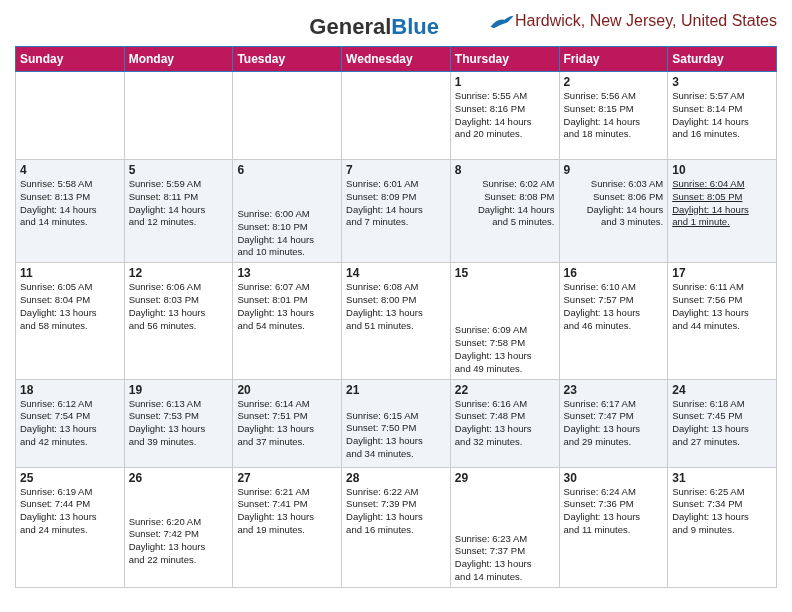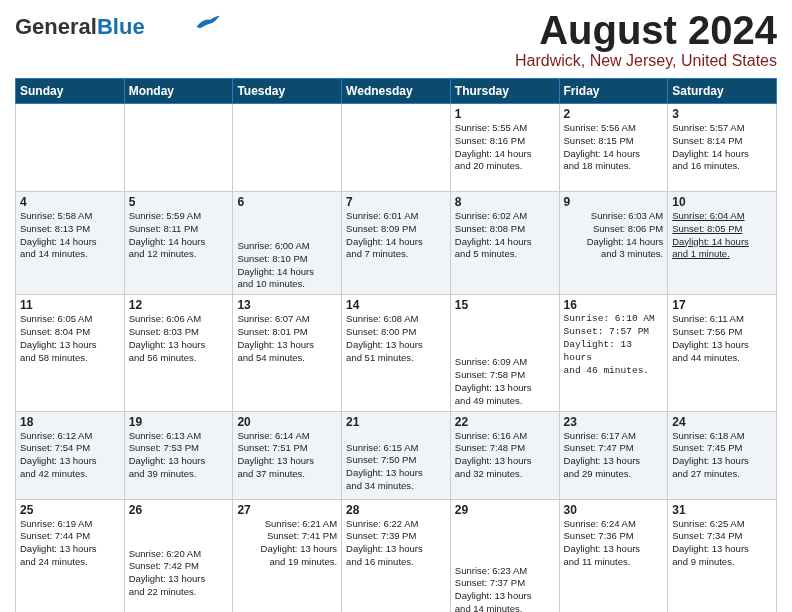--- a/index.html
+++ b/index.html
@@ -5,21 +5,21 @@
     * { box-sizing: border-box; margin: 0; padding: 0; }
     body {
       font-family: Arial, sans-serif;
       background: #fff;
       width: 792px;
       min-height: 612px;
       padding: 10px 15px;
     }
     .header-area {
       display: flex;
-      justify-content: space-between;
+      justify-content: flex-end;
       align-items: flex-start;
       margin-bottom: 8px;
     }
     .logo {
       display: flex;
       flex-direction: column;
       align-items: flex-start;
       margin-top: 6px;
     }
     .logo-text {
@@ -48,21 +48,21 @@
       font-size: 16px;
       color: #7f1d1d;
       margin-top: 2px;
     }
     table {
       width: 100%;
       border-collapse: collapse;
       table-layout: fixed;
     }
     thead th {
-      background: #0c4a6e;
+      background: #be185d;
       color: #fff;
       font-size: 12px;
       font-weight: bold;
       padding: 5px 4px;
       text-align: left;
       border: 1px solid #2d7bbf;
     }
     tbody td {
       border: 1px solid #ccc;
       vertical-align: top;
@@ -98,21 +98,20 @@
     <div style="display:flex;align-items:center;">
       <span class="logo-text">
         <span>General</span><span class="blue">Blue</span>
       </span>
       <svg class="logo-bird" viewBox="0 0 40 25">
         <path d="M5,18 Q15,5 25,8 Q30,3 38,2 Q32,10 28,12 Q20,14 10,20 Z" fill="#1a6faf"></path>
       </svg>
     </div>
   </div>
   <div class="title-area">
-    <div class="month-title">August 2024</div>
     <div class="location-title">Hardwick, New Jersey, United States</div>
   </div>
 </div>
 
 <table>
   <thead>
     <tr>
     <th>Sunday</th>
         <th>Monday</th>
         <th>Tuesday</th>
@@ -174,21 +173,21 @@
         </td>
         <td>
           <span class="day-number">7</span>
           <div class="cell-content" style="white-space: pre-line;">Sunrise: 6:01 AM
 Sunset: 8:09 PM
 Daylight: 14 hours
 and 7 minutes.</div>
         </td>
         <td>
           <span class="day-number">8</span>
-          <div class="cell-content" style="white-space: pre-line;">Sunrise: 6:02 AM
+          <div class="cell-content" style="white-space: pre-line; text-align: right;">Sunrise: 6:02 AM
 Sunset: 8:08 PM
 Daylight: 14 hours
 and 5 minutes.</div>
         </td>
         <td>
           <span class="day-number">9</span>
           <div class="cell-content" style="white-space: pre-line; text-align: right;">Sunrise: 6:03 AM
 Sunset: 8:06 PM
 Daylight: 14 hours
 and 3 minutes.</div>
@@ -232,21 +231,21 @@
         </td>
         <td>
           <span class="day-number">15</span>
           <div class="cell-content" style="white-space: pre-line; margin-top: 44px;">Sunrise: 6:09 AM
 Sunset: 7:58 PM
 Daylight: 13 hours
 and 49 minutes.</div>
         </td>
         <td>
           <span class="day-number">16</span>
-          <div class="cell-content" style="white-space: pre-line; font-family: Liberation Mono, monospace;">Sunrise: 6:10 AM
+          <div class="cell-content" style="white-space: pre-line;">Sunrise: 6:10 AM
 Sunset: 7:57 PM
 Daylight: 13 hours
 and 46 minutes.</div>
         </td>
         <td>
           <span class="day-number">17</span>
           <div class="cell-content" style="white-space: pre-line;">Sunrise: 6:11 AM
 Sunset: 7:56 PM
 Daylight: 13 hours
 and 44 minutes.</div>
@@ -313,21 +312,21 @@
         </td>
         <td>
           <span class="day-number">26</span>
           <div class="cell-content" style="white-space: pre-line; margin-top: 31px;">Sunrise: 6:20 AM
 Sunset: 7:42 PM
 Daylight: 13 hours
 and 22 minutes.</div>
         </td>
         <td>
           <span class="day-number">27</span>
-          <div class="cell-content" style="white-space: pre-line; text-align: right;">Sunrise: 6:21 AM
+          <div class="cell-content" style="white-space: pre-line;">Sunrise: 6:21 AM
 Sunset: 7:41 PM
 Daylight: 13 hours
 and 19 minutes.</div>
         </td>
         <td>
           <span class="day-number">28</span>
           <div class="cell-content" style="white-space: pre-line;">Sunrise: 6:22 AM
 Sunset: 7:39 PM
 Daylight: 13 hours
 and 16 minutes.</div>

